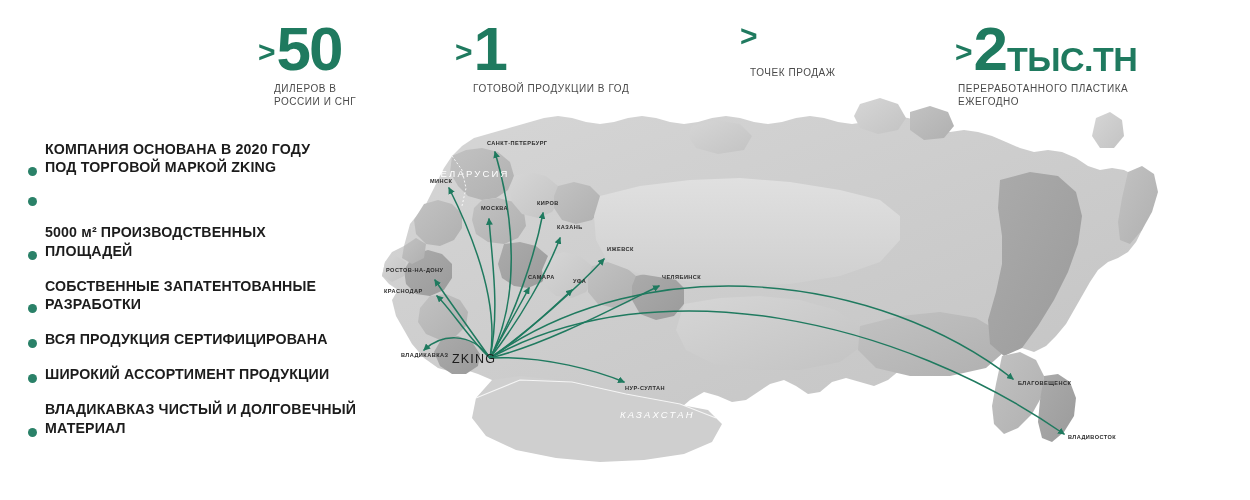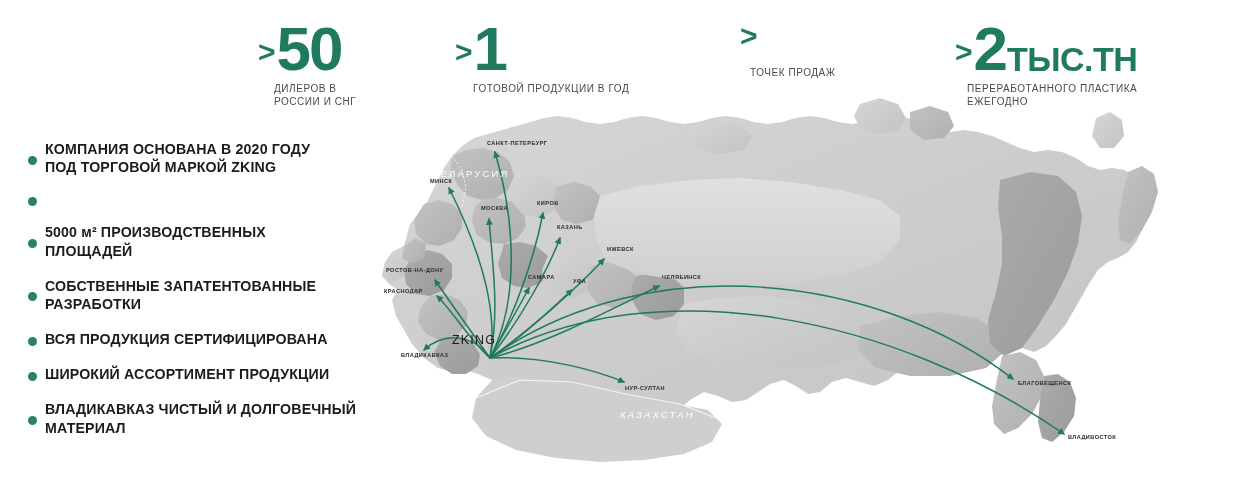--- a/index.html
+++ b/index.html
@@ -35,25 +35,25 @@
     letter-spacing:0.55px;line-height:1.32;margin-top:7px;white-space:pre-line;
   }
 
   #stat0{left:258px;top:24px;}
   #stat0 .cap{margin-left:16px;}
   #stat1{left:455px;top:24px;}
   #stat1 .cap{margin-left:8px;padding-left:10px;}
   #stat2{left:740px;top:24px;}
   #stat2 .cap{margin-left:10px;}
   #stat3{left:955px;top:24px;}
-  #stat3 .cap{margin-left:12px;}
+  #stat3 .cap{margin-left:3px;}
 
   
   .bullets{position:absolute;left:28px;top:140px;width:365px;z-index:5;}
-  .bullet{display:flex;align-items:center;margin-bottom:17px;}
+  .bullet{display:flex;align-items:flex-end;margin-bottom:17px;}
   .bullet .dot{
     width:9px;height:9px;border-radius:50%;background:#2a8168;
     flex:0 0 auto;margin-top:4px;margin-right:8px;
   }
   .bullet .btxt{
     color:#1c1c1c;font-size:14.2px;font-weight:700;
     letter-spacing:0.15px;line-height:1.28;white-space:pre-line;
   }
 
   
@@ -208,21 +208,21 @@
       <div class="lbl" style="left: 607px; top: 246px;">ИЖЕВСК</div>
       <div class="lbl" style="left: 662px; top: 274px;">ЧЕЛЯБИНСК</div>
       <div class="lbl" style="left: 573px; top: 278px;">УФА</div>
       <div class="lbl" style="left: 528px; top: 274px;">САМАРА</div>
       <div class="lbl" style="left: 386px; top: 267px;">РОСТОВ-НА-ДОНУ</div>
       <div class="lbl" style="left: 384px; top: 288px;">КРАСНОДАР</div>
       <div class="lbl" style="left: 401px; top: 352px;">ВЛАДИКАВКАЗ</div>
       <div class="lbl" style="left: 625px; top: 385px;">НУР-СУЛТАН</div>
       <div class="lbl" style="left: 1018px; top: 380px;">БЛАГОВЕЩЕНСК</div>
       <div class="lbl" style="left: 1068px; top: 434px;">ВЛАДИВОСТОК</div>
-      <div class="lbl hub" style="left: 452px; top: 333px;">ZKING</div>
+      <div class="lbl hub" style="left: 452px; top: 352px;">ZKING</div>
     </div>
 
   <div class="stats">
 
     <div class="stat" id="stat0">
       <div class="numline">
         <span class="gt">&gt;</span>
         <span class="num">50</span>
         <span class="unit"></span>
       </div>

